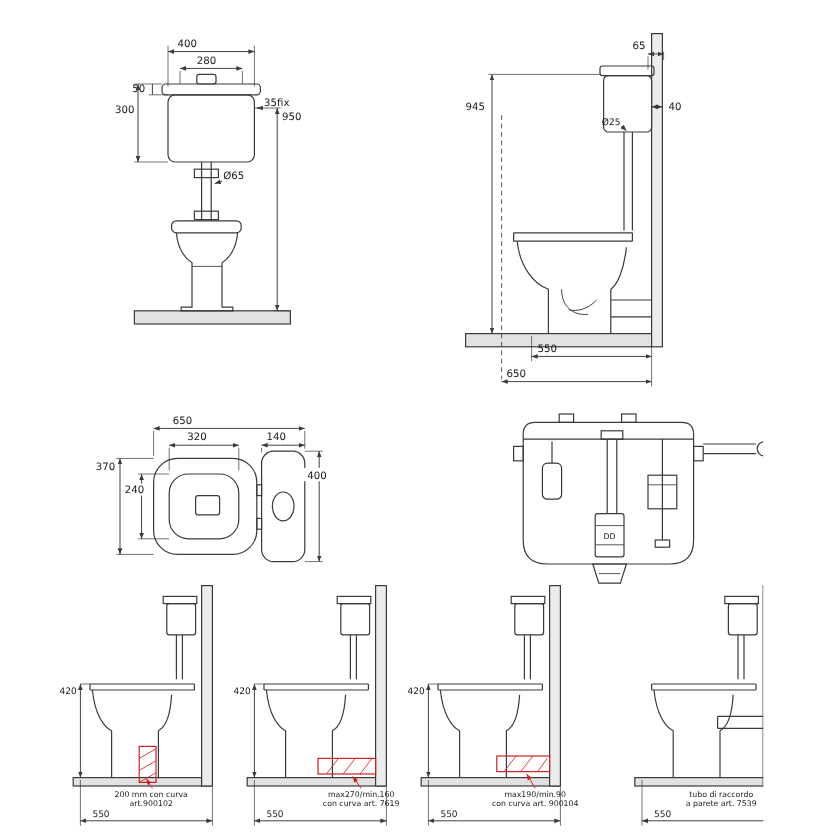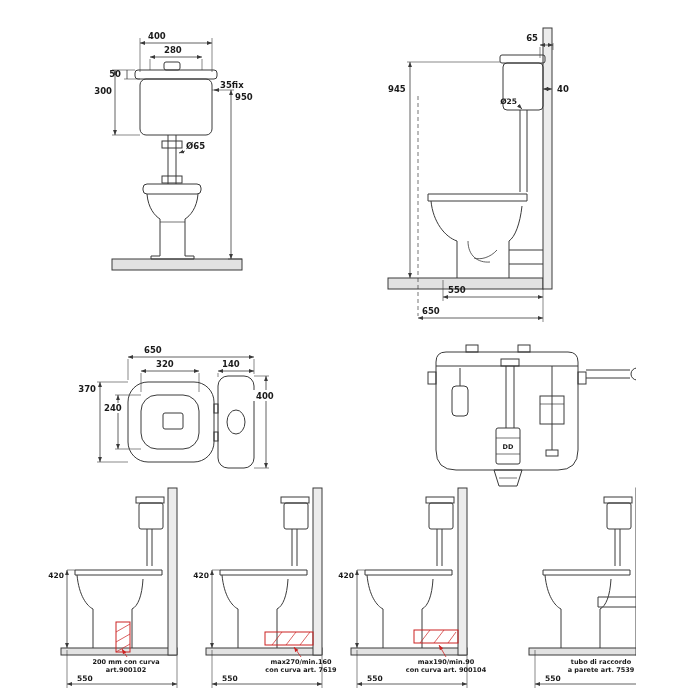--- a/index.html
+++ b/index.html
@@ -1,17 +1,17 @@
 <!DOCTYPE html>
 <html><head>
 <meta charset="utf-8">
 <style>
   html,body{margin:0;padding:0;background:#fff;}
   #sheet{position:relative;width:636px;height:700px;background:#ffffff;overflow:hidden;
-         font-family:"DejaVu Sans",sans-serif;font-weight:bold;}
+         font-family:"DejaVu Sans",sans-serif;}
   svg{display:block;}
   .t{fill:#1a1a1a;stroke:none;font-family:"DejaVu Sans",sans-serif;}
   .t8{font-size:8.5px;}
   .t7{font-size:7.5px;}
   .t6{font-size:6.5px;}
   .bg{fill:#ffffff;stroke:none;}
 </style>
 </head>
 <body>
 

